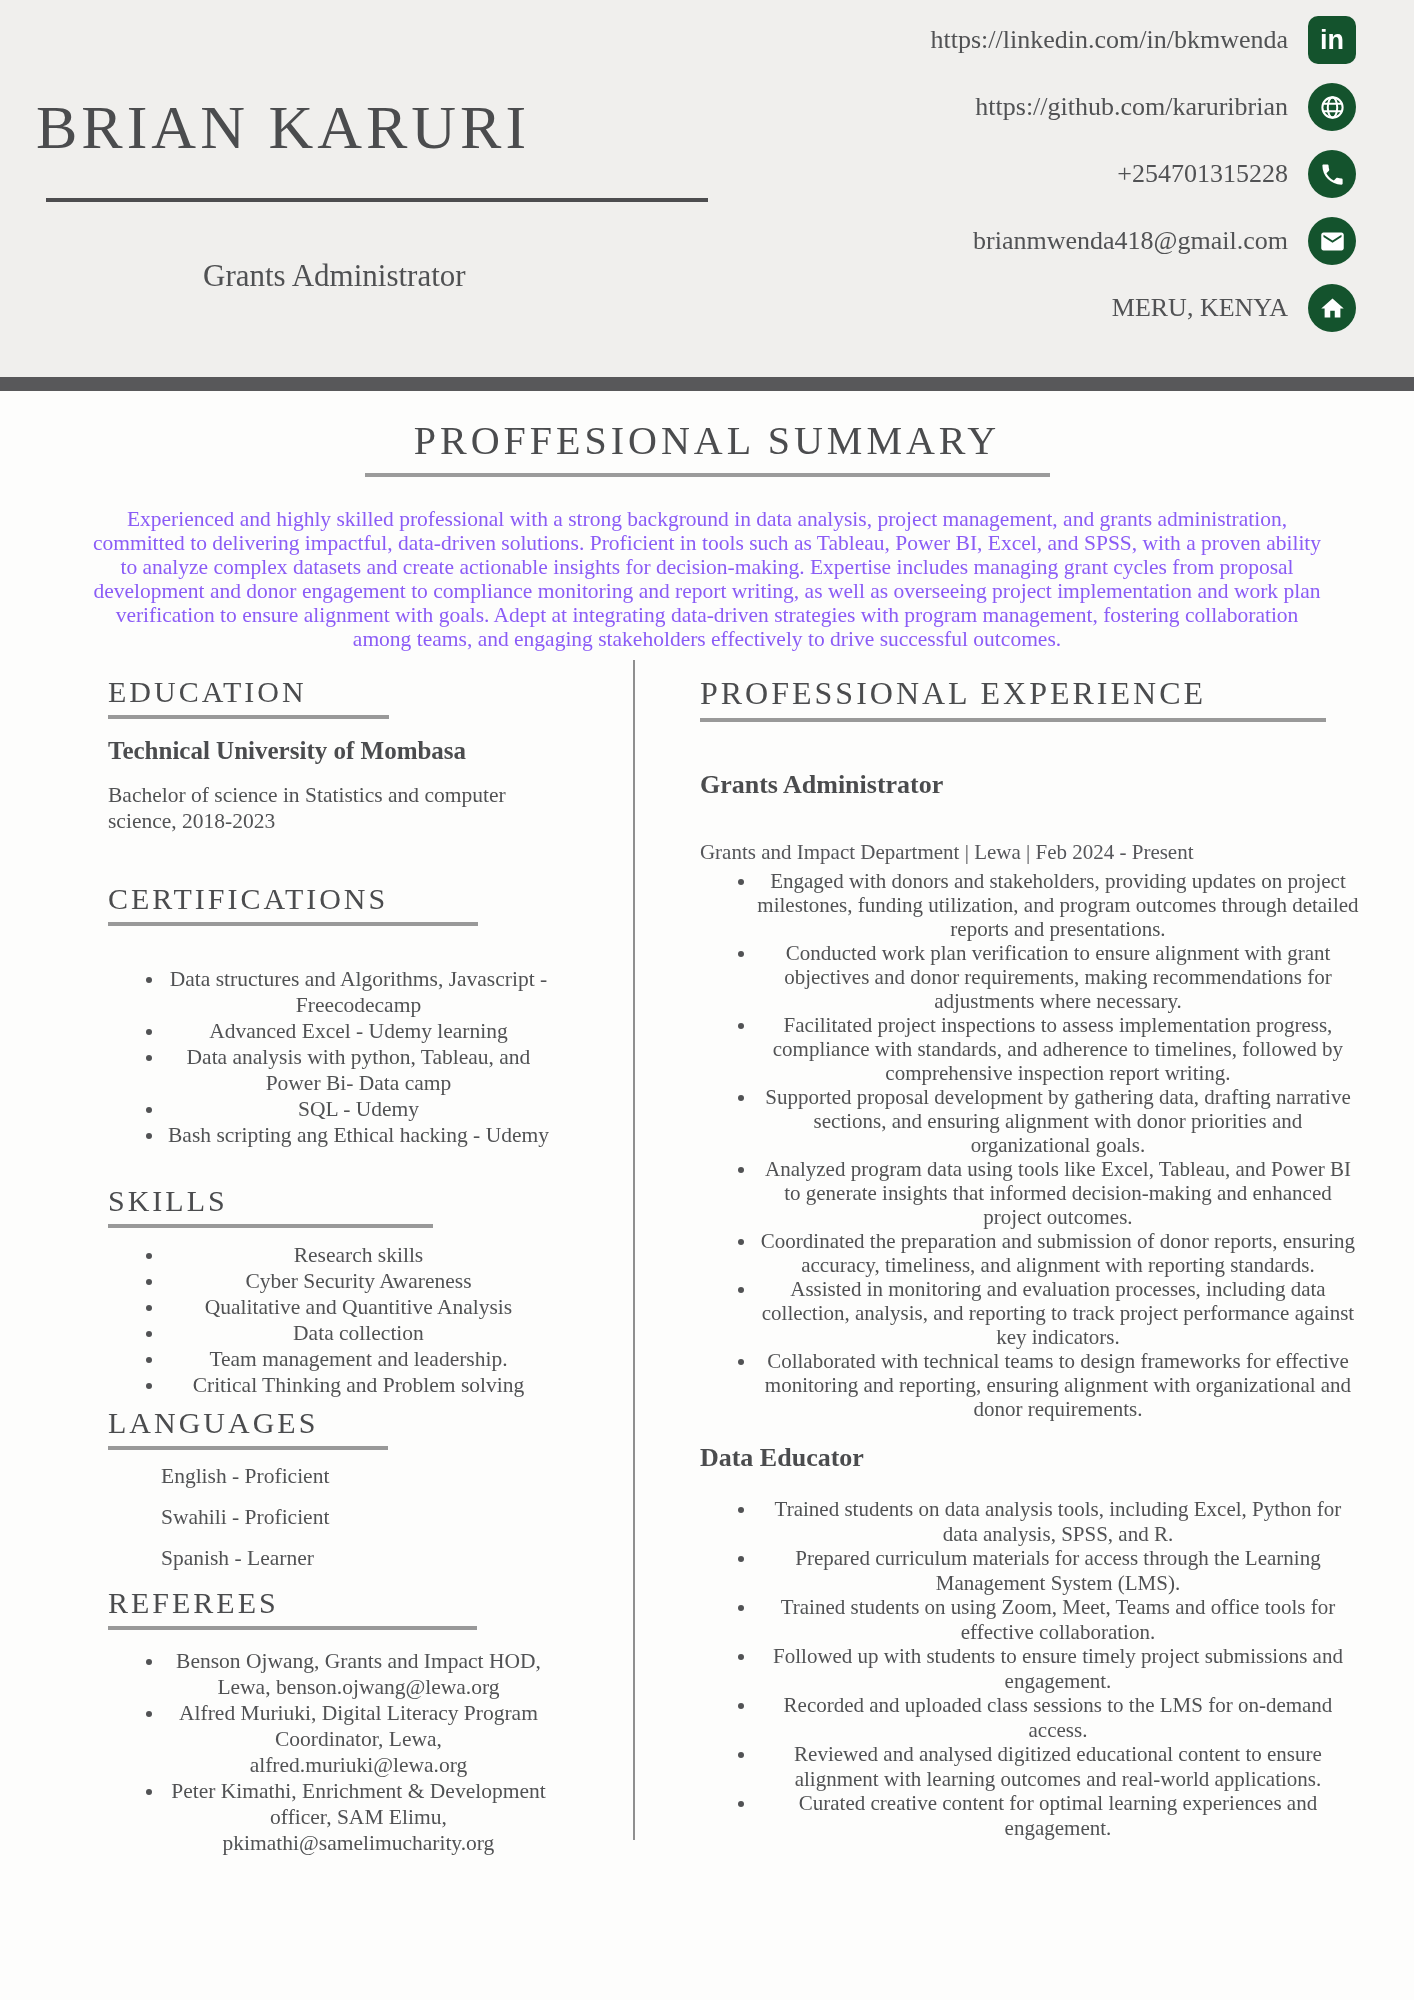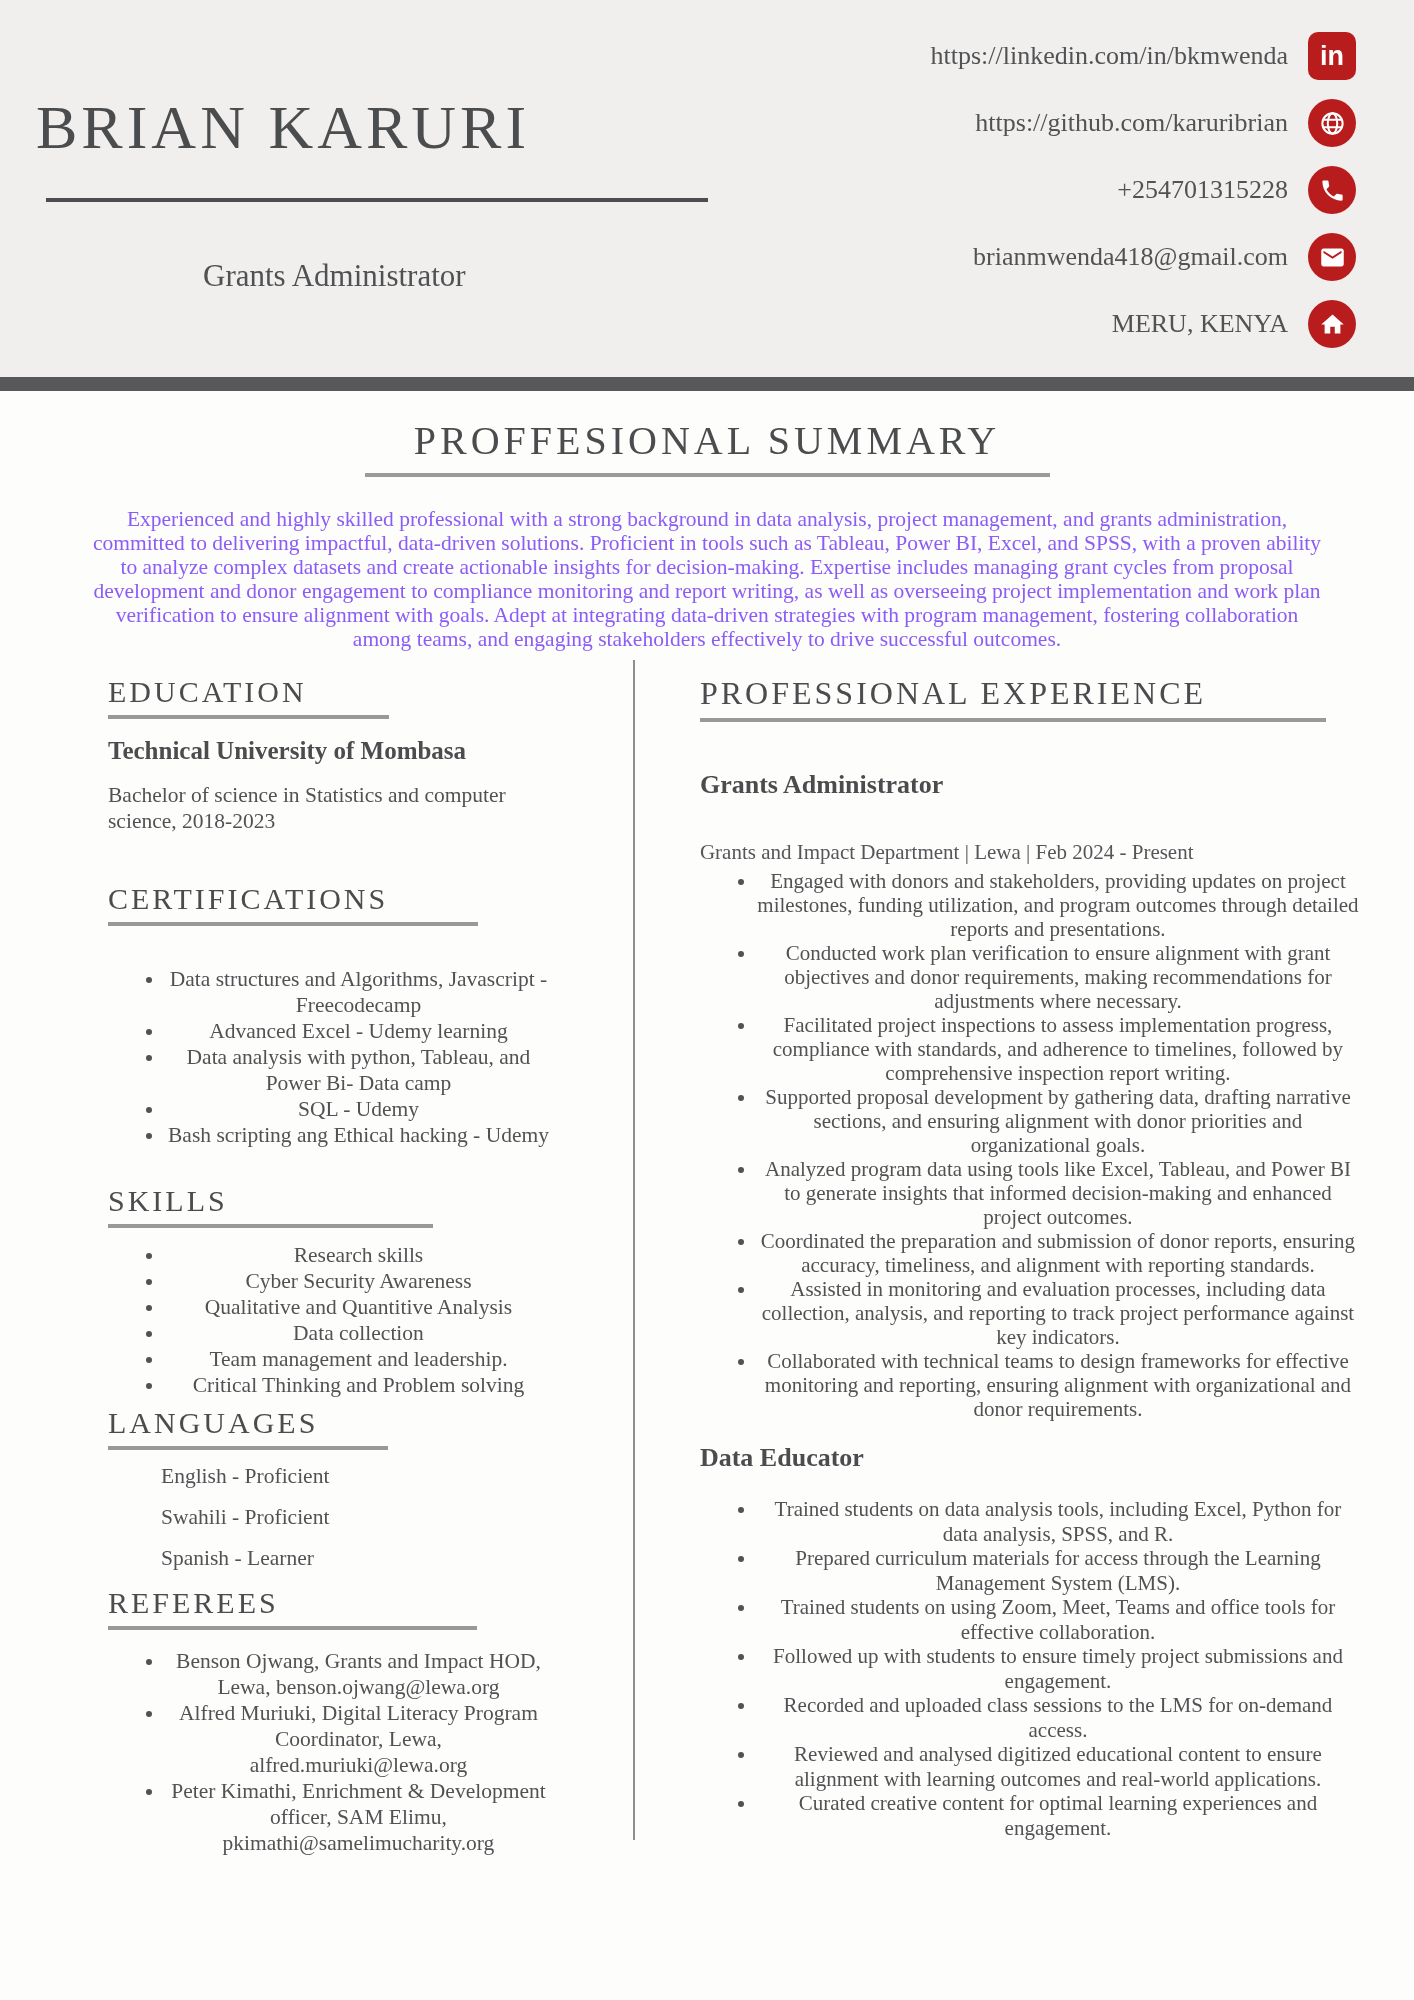--- a/index.html
+++ b/index.html
@@ -4,24 +4,24 @@
 <style>
   html,body{margin:0;padding:0;}
   body{background:#e8e8e8;font-family:"Liberation Serif","DejaVu Serif",serif;}
   .page{position:relative;width:1414px;height:2000px;margin:0 auto;background:#fdfdfc;overflow:hidden;color:#515254;}
 
   
   .header{position:relative;height:377px;background:#f0efed;}
   .name{position:absolute;left:36px;top:92px;margin:0;font-size:62px;font-weight:400;letter-spacing:4px;color:#4b4c4e;}
   .name-rule{position:absolute;left:46px;top:198px;width:662px;height:4px;background:#4d4d4f;}
   .subtitle{position:absolute;left:203px;top:258px;font-size:31px;color:#505153;}
-  .contacts{position:absolute;top:32px;right:58px;display:flex;flex-direction:column;gap:19px;}
+  .contacts{position:absolute;top:16px;right:58px;display:flex;flex-direction:column;gap:19px;}
   .contact-row{display:flex;align-items:center;justify-content:flex-end;gap:20px;height:48px;}
   .contact-text{font-size:26px;color:#515254;white-space:nowrap;}
-  .icon-badge{flex:0 0 auto;width:48px;height:48px;border-radius:50%;background:#b91c1c;display:flex;align-items:center;justify-content:center;}
+  .icon-badge{flex:0 0 auto;width:48px;height:48px;border-radius:50%;background:#14532d;display:flex;align-items:center;justify-content:center;}
   .icon-badge.square{border-radius:10px;}
   .icon-badge svg{width:27px;height:27px;}
   .in-glyph{color:#fff;font-family:"Liberation Sans",sans-serif;font-weight:bold;font-size:27px;line-height:1;}
 
   
   .top-bar{height:14px;background:#58585a;}
 
   
   .summary{padding-top:26px;}
   .summary-heading{margin:0;text-align:center;font-weight:400;font-size:40px;letter-spacing:4px;color:#4b4c4e;}

